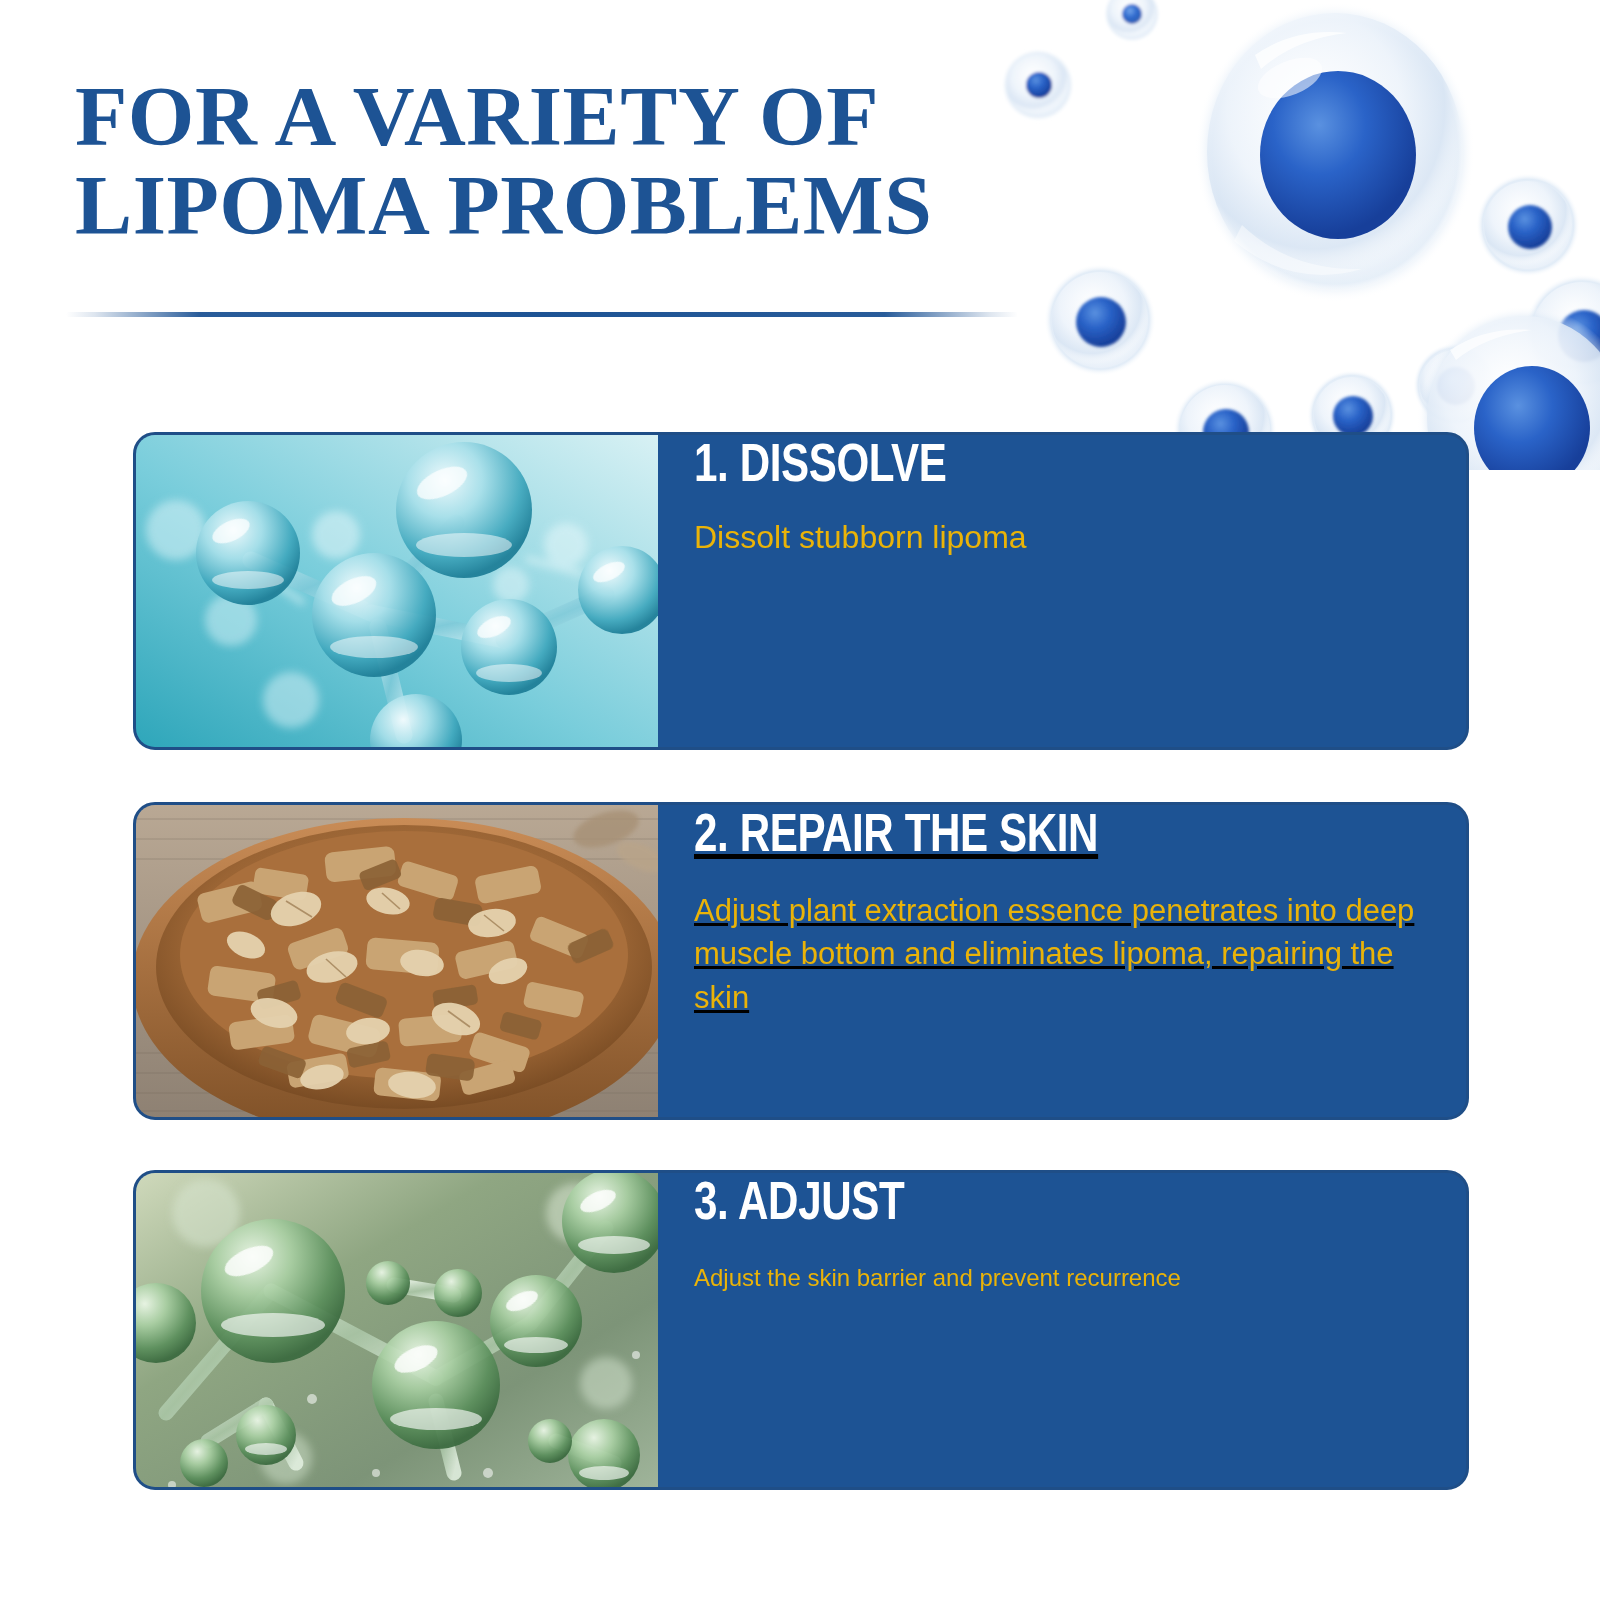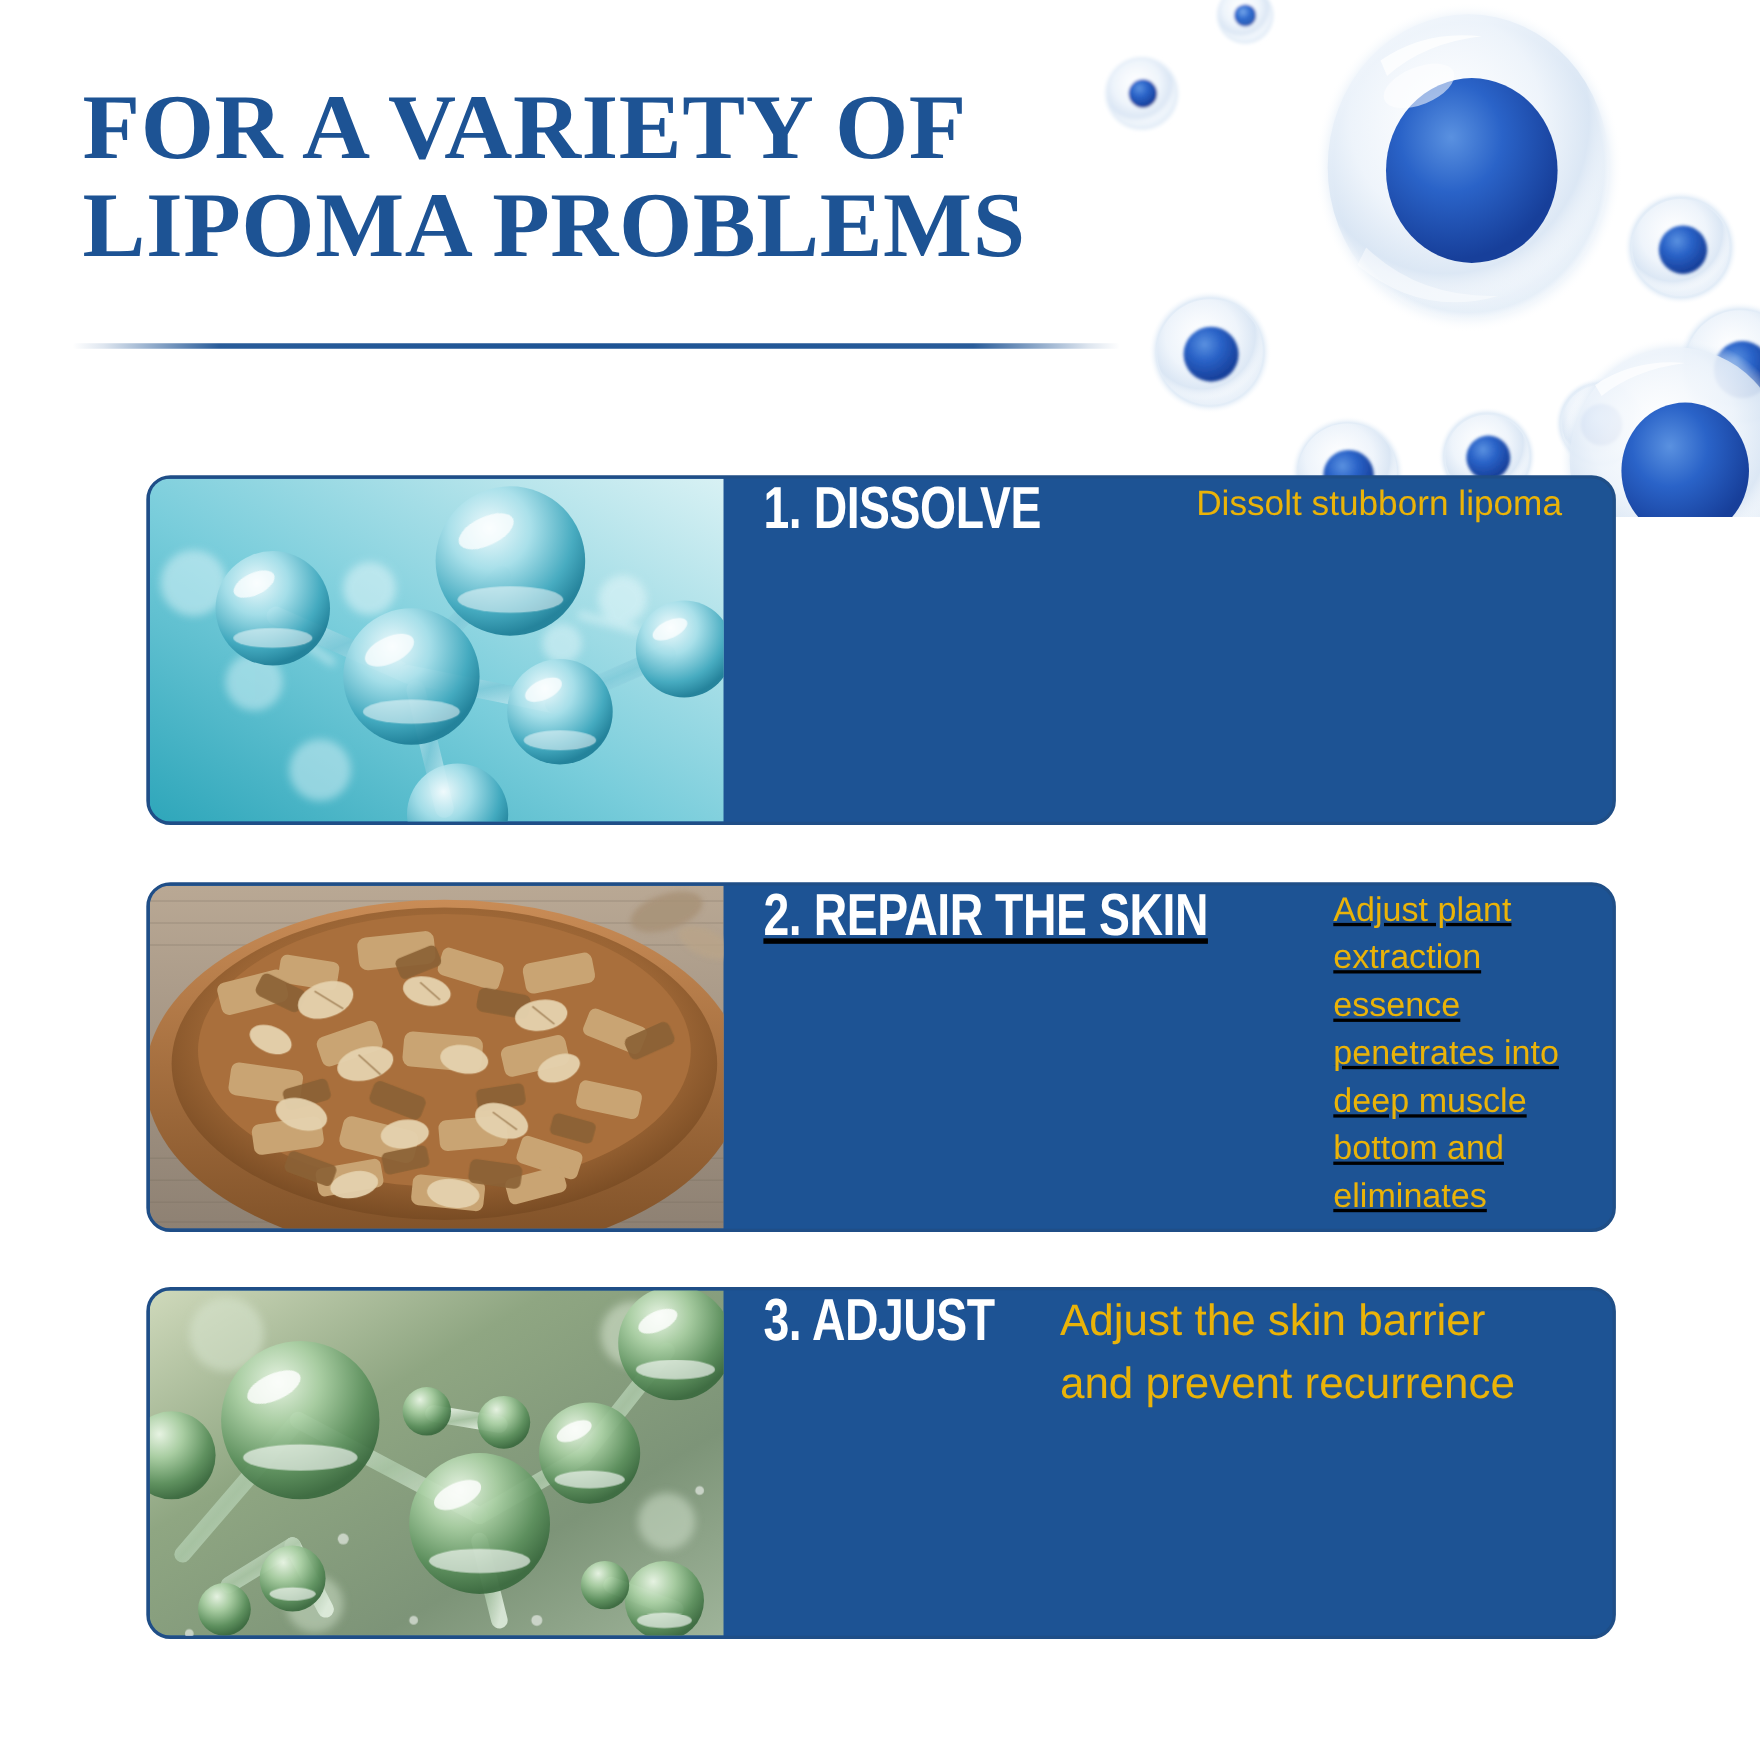--- a/index.html
+++ b/index.html
@@ -91,22 +91,22 @@
     flex: 0 0 522px;
     position: relative;
     overflow: hidden;
   }
   .card-media svg { display:block; width:100%; height:100%; }
 
   .card-body {
     flex: 1 1 auto;
     padding: 0 46px 0 36px;
     display: flex;
-    flex-direction: row;
-    justify-content: space-between;
+    flex-direction: column;
+    justify-content: flex-start;
     box-sizing: border-box;
   }
   .card-title {
     color: #ffffff;
     font-family: "Liberation Sans", sans-serif;
     font-weight: bold;
     font-size: 54px;
     line-height: 1.0;
     letter-spacing: -0.5px;
     transform: scaleX(0.78);
@@ -120,21 +120,21 @@
     font-weight: normal;
     font-size: 31px;
     line-height: 1.42;
     margin: 0;
     max-width: 730px;
   }
   .card.c1 .card-desc { font-size: 32px; }
   .card.c2 .card-title { margin-bottom: 30px; }
   .card.c2 .card-desc { font-size: 31px; line-height: 1.40; }
   .card.c3 .card-title { margin-bottom: 34px; }
-  .card.c3 .card-desc { font-size: 40px; line-height: 1.42; }
+  .card.c3 .card-desc { font-size: 24px; line-height: 1.42; }
 </style>
 </head>
 <body>
 
 <div class="bubble-field">
   <svg viewBox="0 0 620 470" xmlns="http://www.w3.org/2000/svg">
     <defs>
       <radialGradient id="memb" cx="42%" cy="34%" r="62%">
         <stop offset="0%" stop-color="#ffffff" stop-opacity="0.98"></stop>
         <stop offset="55%" stop-color="#eef4fb" stop-opacity="0.85"></stop>

